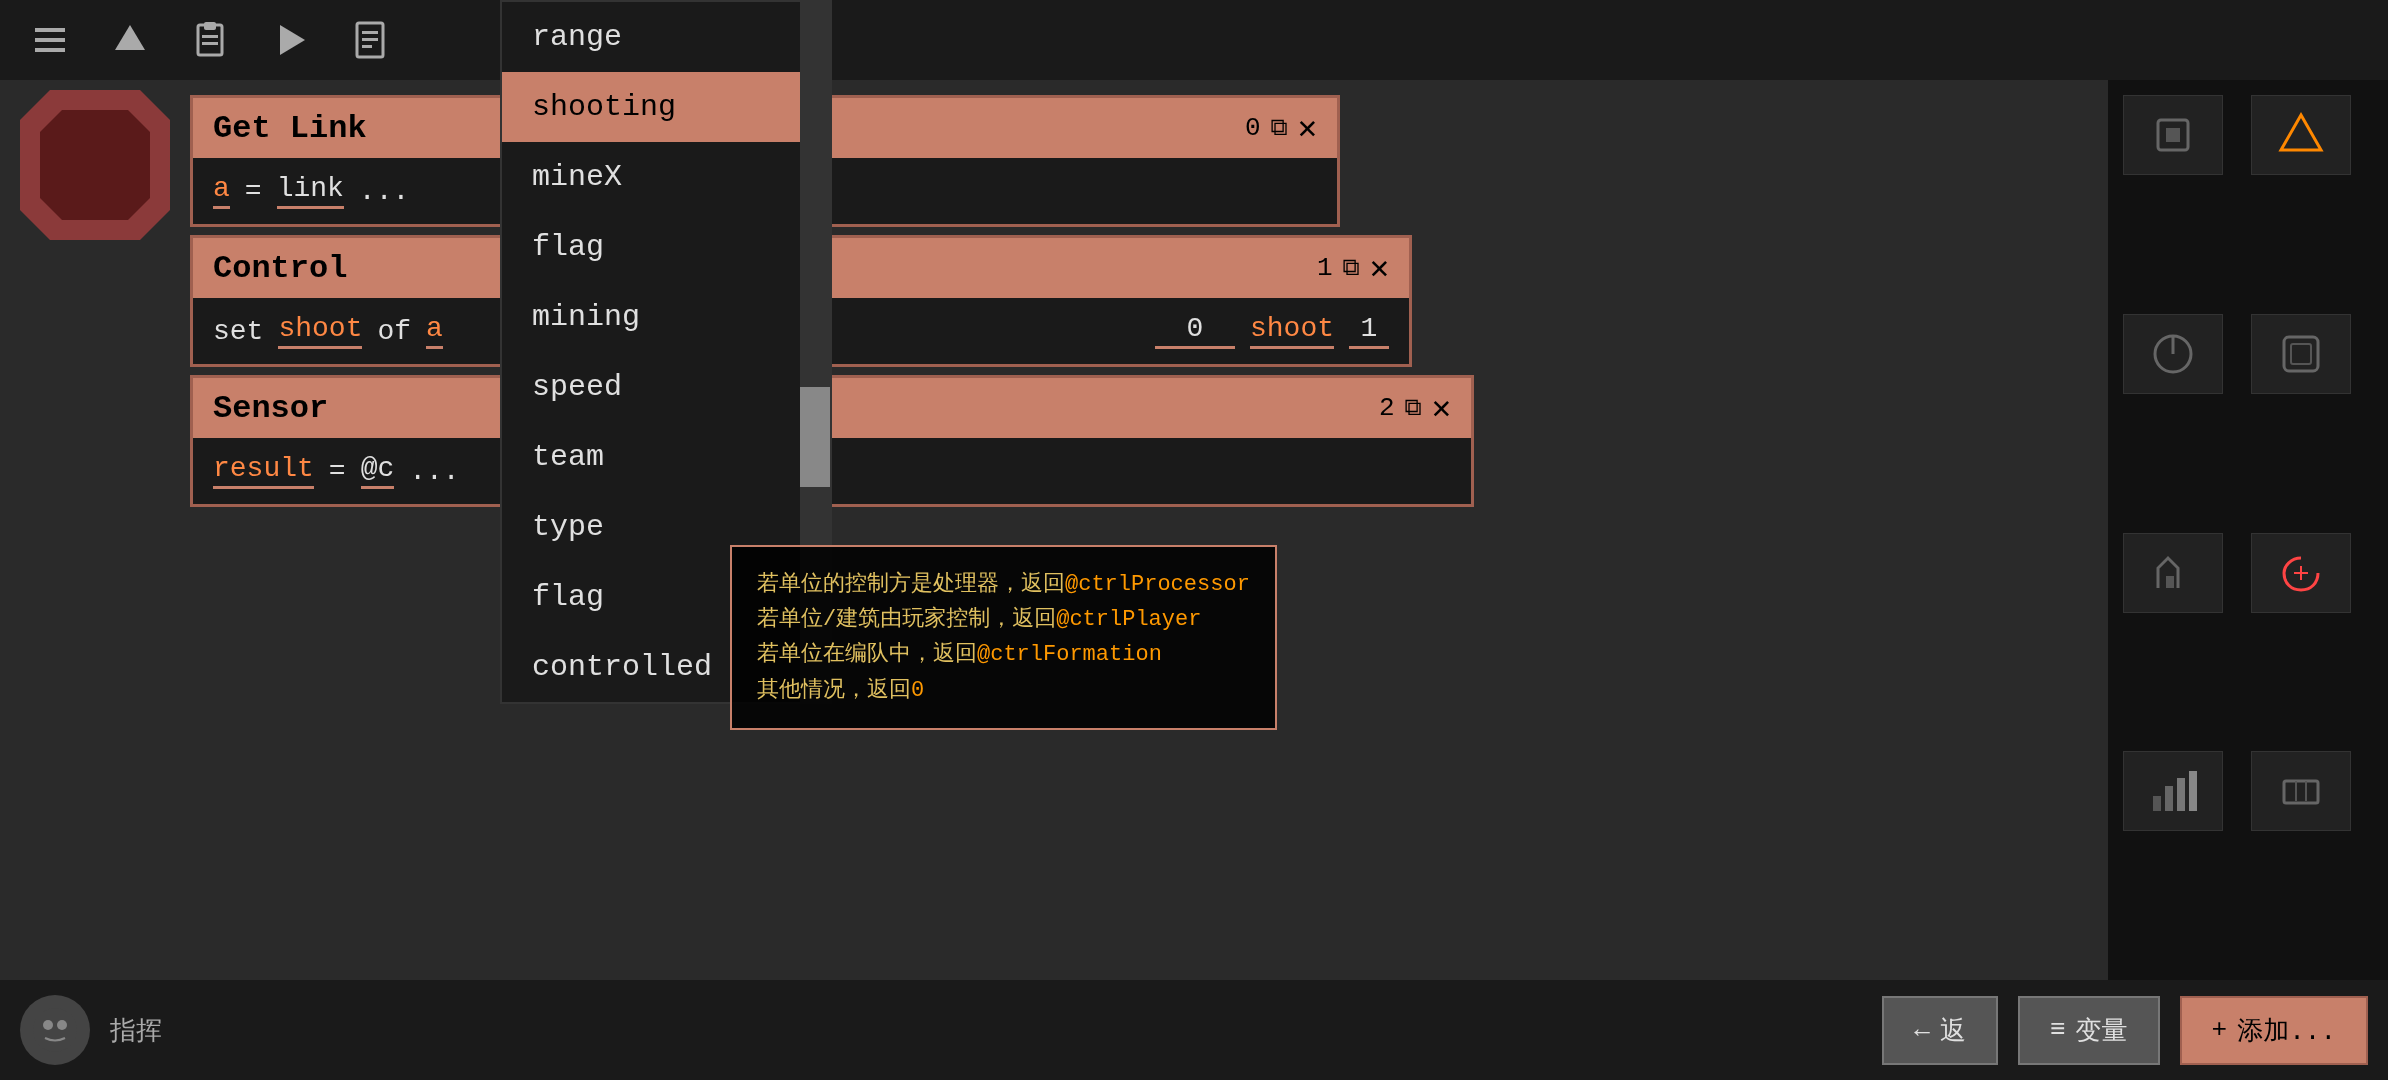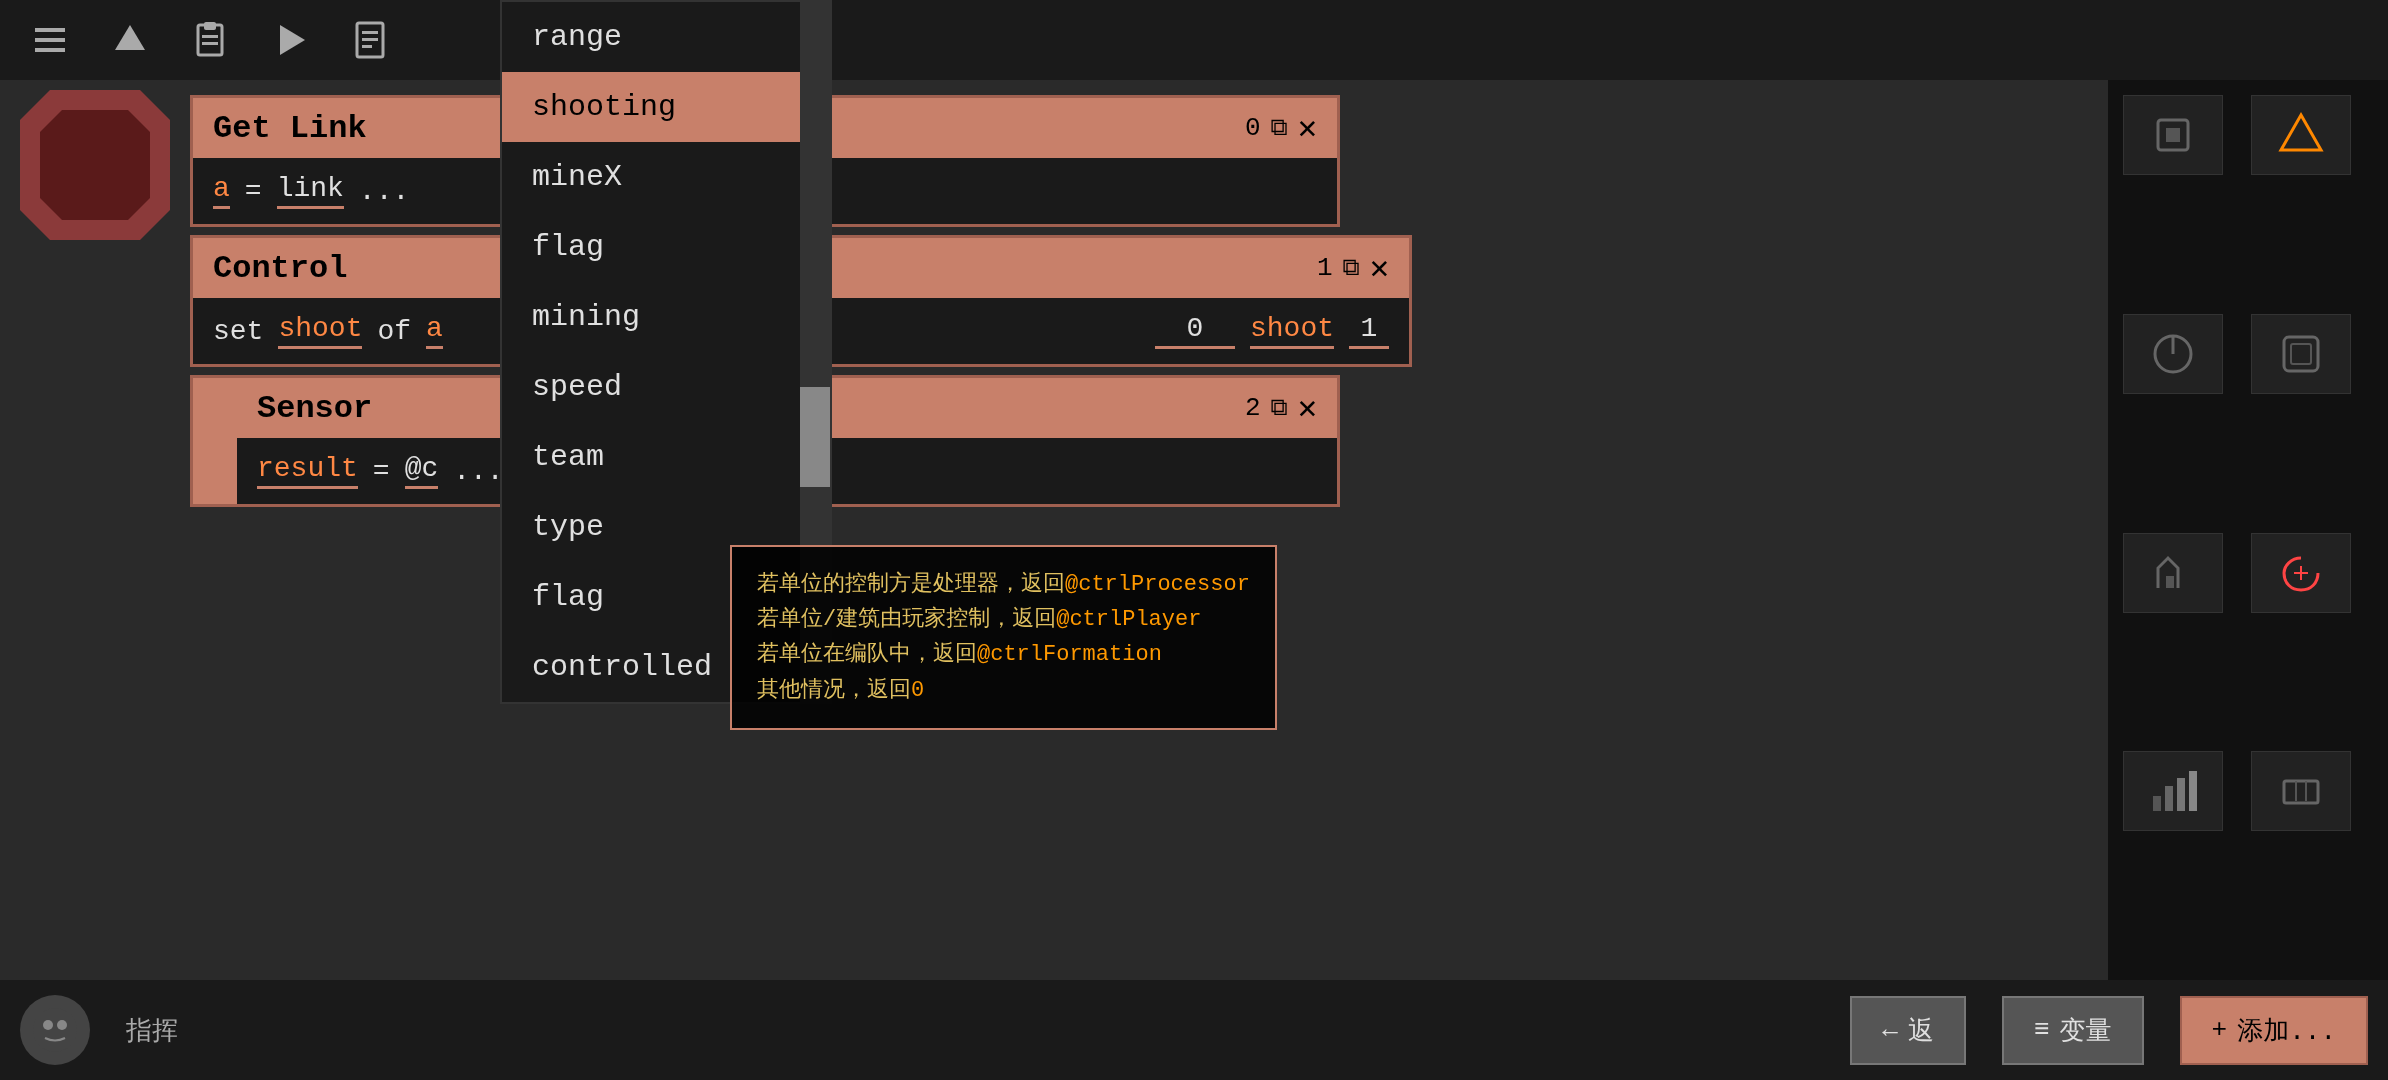--- a/index.html
+++ b/index.html
@@ -114,22 +114,21 @@
 
     
     .block-control {
       top: 235px;
       width: 1222px;
     }
 
     
     .block-sensor {
       top: 375px;
-      width: 1150px;
-      padding-left: 44px;
+      width: 1284px;
     }
 
     
     .dropdown-menu {
       position: absolute;
       top: 0;
       left: 500px;
       width: 340px;
       background: #1a1a1a;
       border: 2px solid #333;
@@ -202,21 +201,21 @@
     .bottom-bar {
       position: absolute;
       bottom: 0;
       left: 0;
       right: 0;
       height: 100px;
       background: #1a1a1a;
       display: flex;
       align-items: center;
       padding: 0 20px;
-      gap: 36px;
+      gap: 20px;
       z-index: 10;
     }
 
     .bottom-btn {
       background: #555;
       border: 2px solid #777;
       color: #e0e0e0;
       font-size: 26px;
       padding: 15px 30px;
       font-family: 'Courier New', monospace;

